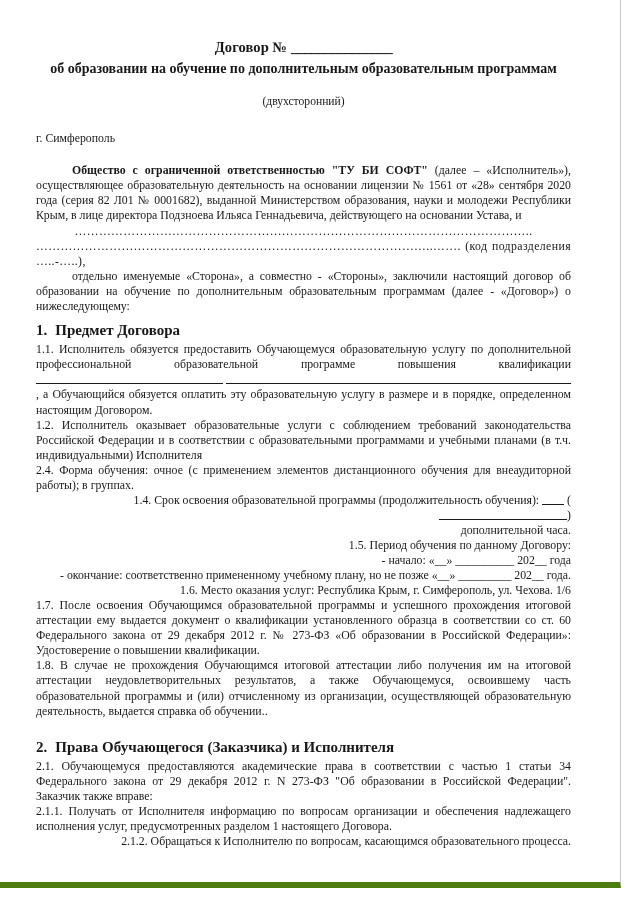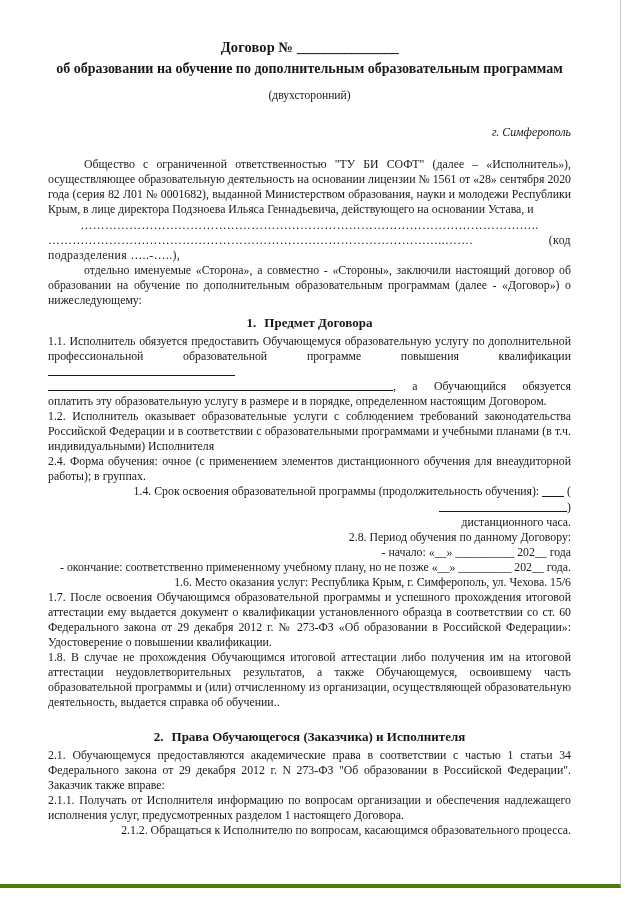--- a/index.html
+++ b/index.html
@@ -15,22 +15,22 @@
     font-family: "Liberation Serif", "DejaVu Serif", serif;
     color: #181818;
   }
   .page {
     position: relative;
     box-sizing: border-box;
     width: 621px;
     height: 888px;
     background: #ffffff;
     border-right: 1px solid #c8c8c8;
-    border-bottom: 4px solid #4d7c0f;
-    padding: 38px 49px 0 48px;
+    border-bottom: 6px solid #4d7c0f;
+    padding: 38px 49px 0 36px;
   }
   .page-gutter-right {
     position: absolute;
     top: 0;
     left: 621px;
     width: 13px;
     height: 888px;
     background: #ffffff;
   }
   .page-gutter-bottom {
@@ -59,31 +59,30 @@
     text-align: center;
     font-weight: bold;
     font-size: 14px;
     line-height: 1.3;
     margin: 3px 0 0 0;
   }
   .doc-type {
     text-align: center;
     font-size: 11.6px;
     line-height: 1.3;
-    margin: 10px 0 0 0;
+    margin: 16px 0 0 0;
   }
 
   
   .place-date-row {
     display: flex;
-    justify-content: flex-end;
+    justify-content: flex-start;
     align-items: baseline;
     margin-top: 22px;
     font-size: 11.8px;
-    font-style: italic;
   }
   .place-date-row .date-cell {
     white-space: nowrap;
     padding-right: 6px;
   }
 
   
   .p {
     font-size: 11.8px;
     line-height: 1.275;
@@ -94,43 +93,43 @@
   .p.lead {
     margin-top: 17px;
     text-indent: 36px;
   }
   .p.indent {
     text-indent: 36px;
   }
   .p.tight {
     text-align: right;
   }
-  .bold { font-weight: normal; }
+  .bold { font-weight: bold; }
 
   
   .ul {
     display: inline-block;
     border-bottom: 1px solid #1a1a1a;
     vertical-align: baseline;
     height: 0.95em;
     margin-bottom: -1px;
   }
   .ul-xs { width: 22px; }
   .ul-l  { width: 128px; }
   .ul-fill-1 { width: 187px; }
   .ul-fill-2 { width: 345px; }
 
   
   .dots { letter-spacing: 0.4px; }
 
   
   .section-heading {
-    text-align: center;
+    text-align: left;
     font-weight: bold;
-    font-size: 13px;
+    font-size: 15px;
     margin: 7px 0 2px 0;
     line-height: 1.3;
   }
   .section-heading .num { margin-right: 8px; }
   .gap-md { height: 12px; }
 </style>
 </head>
 <body>
 
 <div class="page">
@@ -163,26 +162,26 @@
   <p class="p"><span>1.1.    Исполнитель обязуется предоставить Обучающемуся образовательную услугу по дополнительной профессиональной образовательной программе повышения квалификации</span>
     <span class="ul ul-fill-1"></span>
     <span class="ul ul-fill-2"></span><span>, а Обучающийся обязуется оплатить эту образовательную услугу в размере и в порядке, определенном настоящим Договором.</span></p>
 
   <p class="p">1.2.    Исполнитель оказывает образовательные услуги с соблюдением требований законодательства Российской Федерации и в соответствии с образовательными программами и учебными планами (в т.ч. индивидуальными) Исполнителя</p>
   <p class="p">2.4.    Форма обучения: очное (с применением элементов дистанционного обучения для внеаудиторной работы); в группах.</p>
 
   <p class="p tight"><span>1.4.    Срок освоения образовательной программы (продолжительность  обучения):</span>
     <span class="ul ul-xs"></span>
     (<span class="ul ul-l"></span>)<br>
-    <span>дистанционного часа.</span></p>
+    <span>дополнительной часа.</span></p>
 
-  <p class="p tight">2.8.    Период обучения по данному Договору:</p>
+  <p class="p tight">1.5.    Период обучения по данному Договору:</p>
   <p class="p tight">- начало: «__» __________ 202__ года</p>
   <p class="p tight">- окончание: соответственно примененному учебному плану, но не позже «__» _________ 202__ года.</p>
-  <p class="p tight">1.6.    Место оказания услуг: Республика Крым, г. Симферополь, ул. Чехова. 15/6</p>
+  <p class="p tight">1.6.    Место оказания услуг: Республика Крым, г. Симферополь, ул. Чехова. 1/6</p>
   <p class="p">1.7.    После освоения Обучающимся образовательной программы и успешного прохождения итоговой аттестации ему выдается документ о квалификации установленного образца в соответствии со ст. 60 Федерального закона от 29 декабря 2012 г. № 273-ФЗ «Об образовании в Российской Федерации»: Удостоверение о повышении квалификации.</p>
   <p class="p">1.8.    В случае не прохождения Обучающимся итоговой аттестации либо получения им на итоговой аттестации неудовлетворительных результатов, а также Обучающемуся, освоившему часть образовательной программы и (или) отчисленному из организации, осуществляющей образовательную деятельность, выдается справка об обучении..</p>
 
   <div class="gap-md"></div>
 
   <div class="section-heading">
     <span class="num">2.</span><span>Права Обучающегося (Заказчика) и Исполнителя</span>
   </div>
 
   <p class="p">2.1.    Обучающемуся предоставляются академические права в соответствии с частью 1 статьи 34 Федерального закона от 29 декабря 2012 г. N 273-ФЗ "Об образовании в Российской Федерации". Заказчик также вправе:</p>

